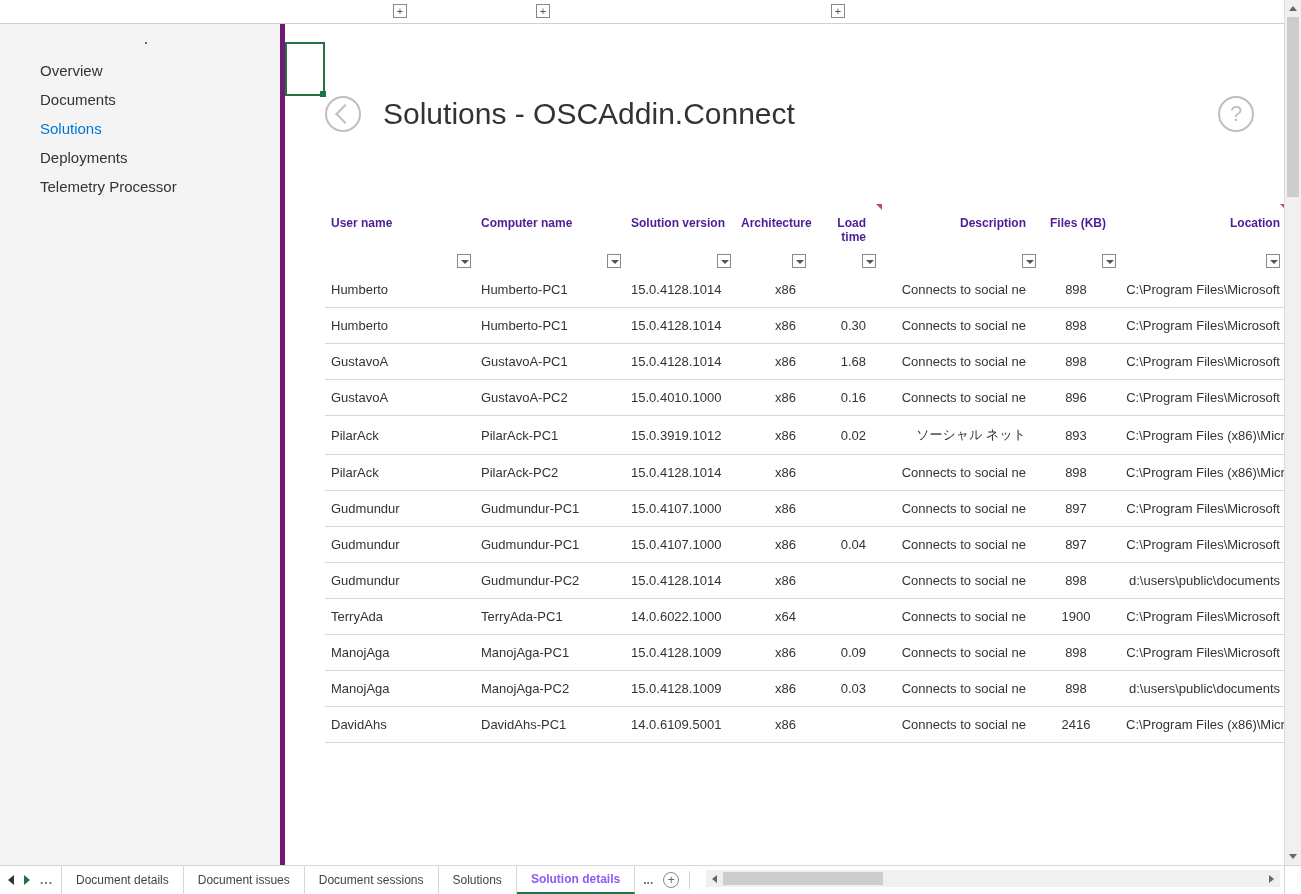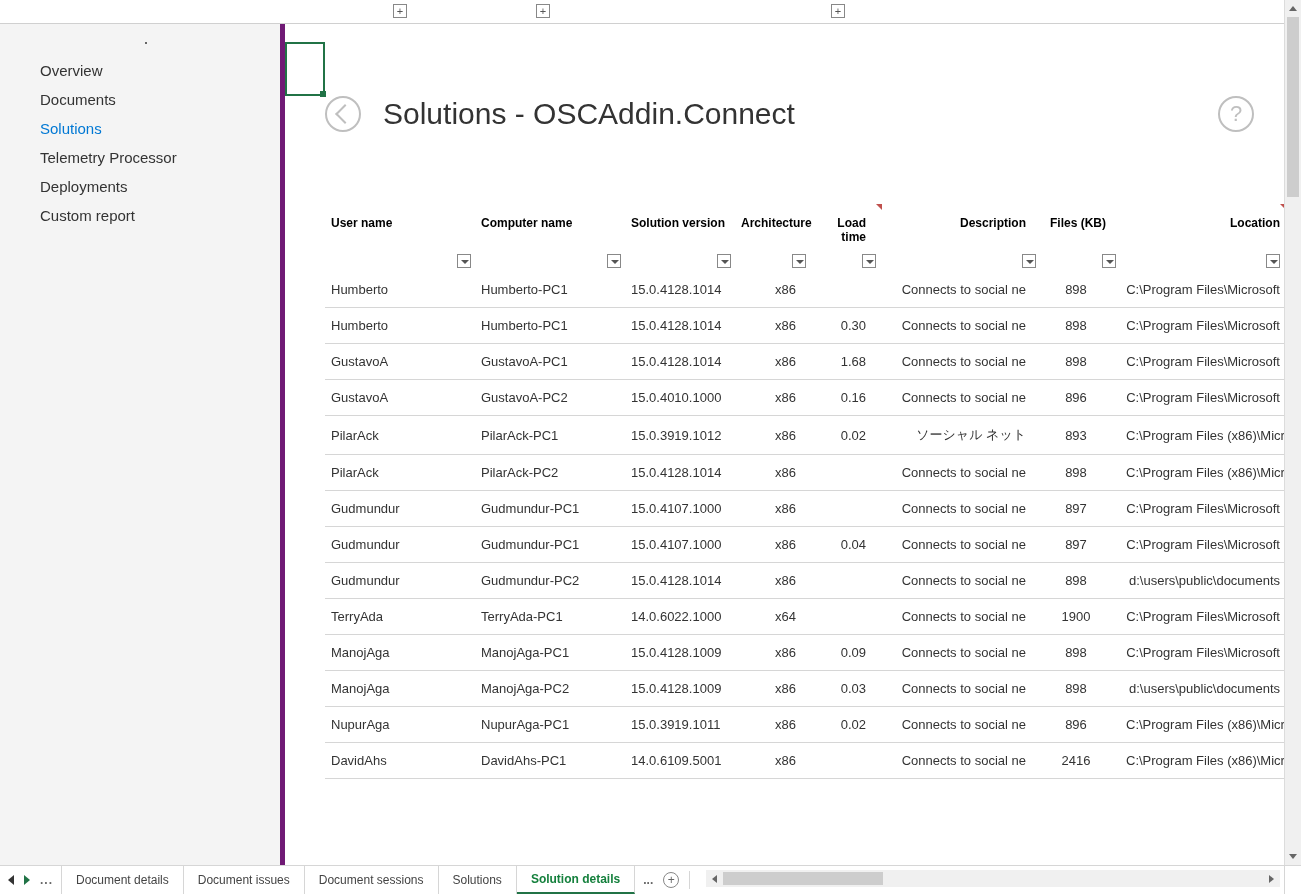--- a/index.html
+++ b/index.html
@@ -27,21 +27,21 @@
 
   .header-row { position: absolute; top: 72px; left: 40px; right: 20px; display: flex; align-items: center; }
   .back-circle { width: 36px; height: 36px; border: 2px solid #bfbfbf; border-radius: 50%; display:flex; align-items:center; justify-content:center; cursor:pointer; flex:0 0 auto;}
   .back-arrow { width:14px; height:14px; border-left:2px solid #bfbfbf; border-bottom:2px solid #bfbfbf; transform: rotate(45deg); margin-left:4px;}
   .page-title { font-size: 30px; font-weight: 300; color: #333; margin-left: 22px; flex:1;}
   .help-circle { width: 36px; height: 36px; border: 2px solid #bfbfbf; border-radius: 50%; display:flex; align-items:center; justify-content:center; font-size:22px; color:#bfbfbf; font-weight:300; cursor:pointer; flex:0 0 auto; margin-right:10px;}
 
   
   .grid { position: absolute; top: 180px; left: 40px; right: 0; bottom: 0; overflow: hidden; }
   table { border-collapse: collapse; width: 100%; table-layout: fixed; }
-  thead th { text-align: left; font-weight: 600; font-size: 12px; color: #000000; padding: 12px 6px 28px 6px; position: relative; vertical-align: top;}
+  thead th { text-align: left; font-weight: 600; font-size: 12px; color: #4c1d95; padding: 12px 6px 28px 6px; position: relative; vertical-align: top;}
   thead th .filter { position:absolute; bottom:4px; right:4px; width:14px; height:14px; border:1px solid #888; background:#fff; cursor:pointer; }
   thead th .filter::after { content:""; position:absolute; left:3px; top:5px; width:0; height:0; border-left:4px solid transparent; border-right:4px solid transparent; border-top:4px solid #555;}
   thead th .sort-mark { position:absolute; top:-2px; right:-2px; width:0; height:0; border-top:8px solid #c0504d; border-left:8px solid transparent;}
   tbody td { border-bottom: 1px solid #d6d6d6; padding: 10px 6px; font-size: 13px; color:#333; white-space: nowrap; overflow: hidden; }
   .col-user { width: 150px; }
   .col-comp { width: 150px; }
   .col-ver  { width: 110px; margin-left: 20px; }
   .col-arch { width: 75px; text-align:right; padding-right:14px;margin-left:12px;}
   .col-load { width: 70px; text-align:right; padding-right:14px;}
   .col-desc { width: 160px; text-align:right; padding-right:14px;}
@@ -59,21 +59,21 @@
 
   
   .bottom { position:absolute; left:0; right:0; bottom:0; height:29px; background:#fff; border-top:1px solid #d6d6d6; display:flex; align-items:stretch; font-size:12px;}
   .sheet-nav { display:flex; align-items:center; padding:0 8px; gap:10px; border-right:1px solid #d6d6d6;}
   .sheet-nav .tri { width:0;height:0; cursor:pointer;}
   .tri.left{border-top:5px solid transparent;border-bottom:5px solid transparent;border-right:6px solid #333;}
   .tri.right{border-top:5px solid transparent;border-bottom:5px solid transparent;border-left:6px solid #217346;}
   .sheet-nav .dots{cursor:pointer; letter-spacing:1px; font-weight:bold;color:#666;}
   .tabs { display:flex; align-items:stretch;justify-content:space-between;}
   .tab { padding: 0 14px; display:flex; align-items:center; border-right:1px solid #d6d6d6; color:#444; cursor:pointer; background:#fff;}
-  .tab.active { color:#15803d; font-weight:600; border-bottom:2px solid #217346; background:#fff;}
+  .tab.active { color:#8b5cf6; font-weight:600; border-bottom:2px solid #217346; background:#fff;}
   .tab-extra { display:flex; align-items:center; padding:0 8px; gap:10px;}
   .plus-circle{ width:16px;height:16px;border:1px solid #888;border-radius:50%;display:flex;align-items:center;justify-content:center;font-size:12px;color:#666;cursor:pointer;}
   .vdiv{width:1px;height:18px;background:#d6d6d6;}
   .hscroll { flex:1; margin:4px 4px 4px 8px; height:17px; background:#f0f0f0; position:relative; display:flex; align-items:center;}
   .hscroll .ha{width:17px;height:17px;display:flex;align-items:center;justify-content:center;cursor:pointer;}
   .hscroll .ha.left::after{content:"";width:0;height:0;border-top:4px solid transparent;border-bottom:4px solid transparent;border-right:5px solid #666;}
   .hscroll .ha.right{margin-left:auto;}
   .hscroll .ha.right::after{content:"";width:0;height:0;border-top:4px solid transparent;border-bottom:4px solid transparent;border-left:5px solid #666;}
   .hscroll .hthumb{position:absolute; left:17px; top:2px; bottom:2px; width:160px; background:#cdcdcd;}
   .bottom-end{width:17px;border-left:1px solid #d6d6d6;}
@@ -87,23 +87,22 @@
     <div class="outline-plus p2">+</div>
     <div class="outline-plus p3">+</div>
   </div>
 
   <div class="main">
     <div class="sidebar">
       <div class="dot"></div>
       <div class="sidebar-item">Overview</div>
       <div class="sidebar-item">Documents</div>
       <div class="sidebar-item active">Solutions</div>
+      <div class="sidebar-item">Deployments</div>
       <div class="sidebar-item">Telemetry Processor</div>
-      <div class="sidebar-item">Deployments</div>
-      <div class="sidebar-item">Custom report</div>
     </div>
 
     <div class="content">
       <div class="selection-cell"></div>
 
       <div class="header-row">
         <div class="back-circle">
           <div class="back-arrow"></div>
         </div>
         <div class="page-title">Solutions - OSCAddin.Connect</div>
@@ -275,30 +274,20 @@
                 <td class="col-user">ManojAga</td>
                 <td class="col-comp">ManojAga-PC2</td>
                 <td class="col-ver">15.0.4128.1009</td>
                 <td class="col-arch">x86</td>
                 <td class="col-load">0.03</td>
                 <td class="col-desc">Connects to social ne</td>
                 <td class="col-size">898</td>
                 <td class="col-loc">d:\users\public\documents</td>
               </tr>
               <tr>
-                <td class="col-user">NupurAga</td>
-                <td class="col-comp">NupurAga-PC1</td>
-                <td class="col-ver">15.0.3919.1011</td>
-                <td class="col-arch">x86</td>
-                <td class="col-load">0.02</td>
-                <td class="col-desc">Connects to social ne</td>
-                <td class="col-size">896</td>
-                <td class="col-loc">C:\Program Files (x86)\Micr</td>
-              </tr>
-              <tr>
                 <td class="col-user">DavidAhs</td>
                 <td class="col-comp">DavidAhs-PC1</td>
                 <td class="col-ver">14.0.6109.5001</td>
                 <td class="col-arch">x86</td>
                 <td class="col-load"></td>
                 <td class="col-desc">Connects to social ne</td>
                 <td class="col-size">2416</td>
                 <td class="col-loc">C:\Program Files (x86)\Micr</td>
               </tr>
             </tbody>

